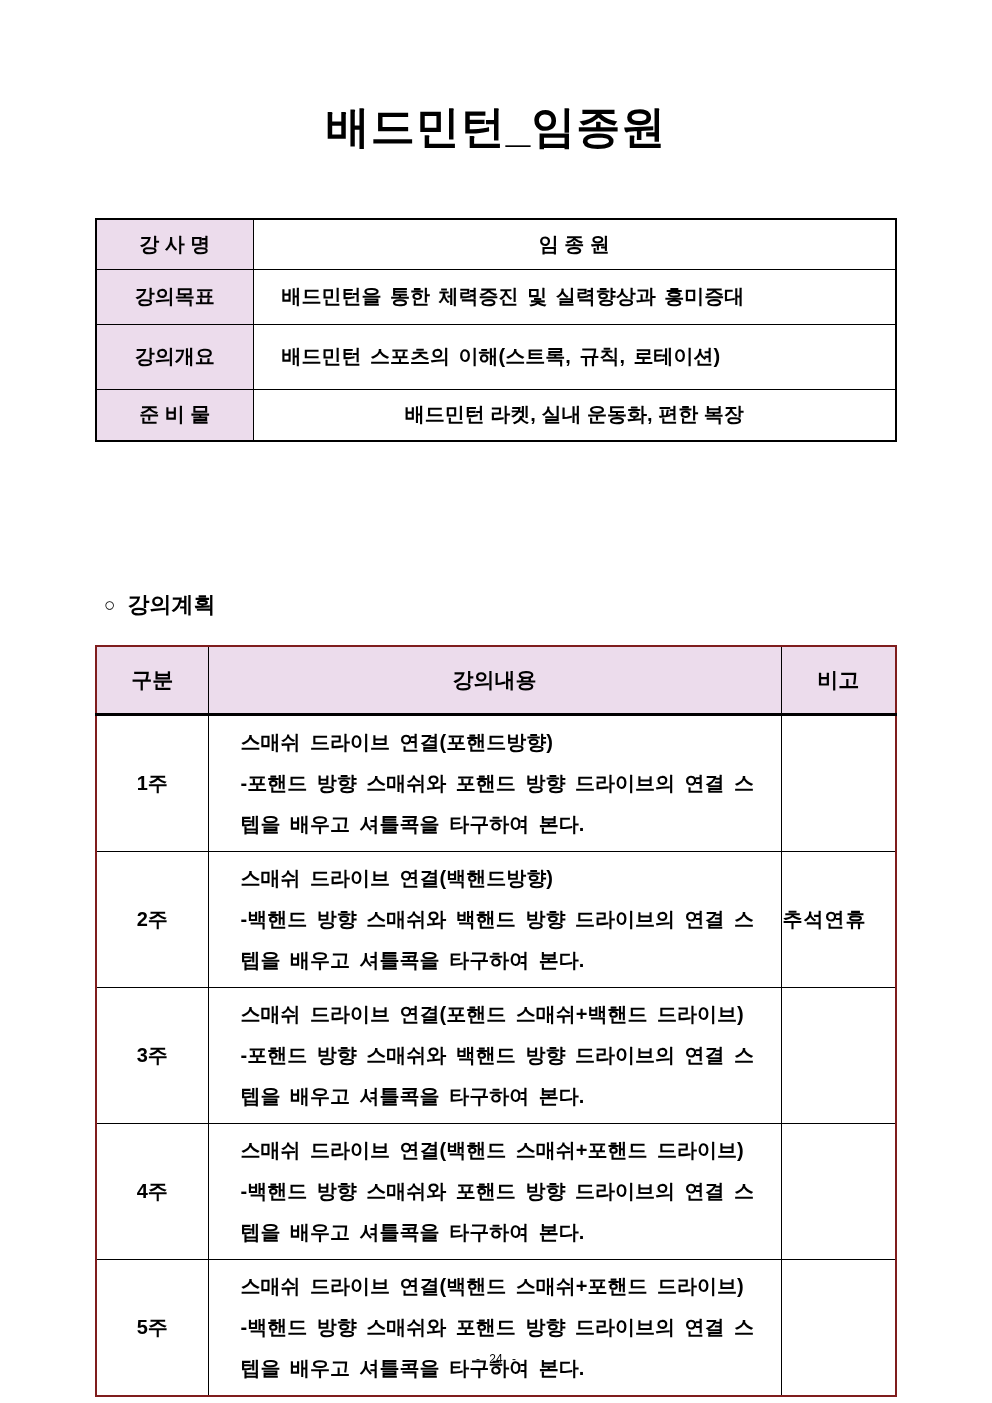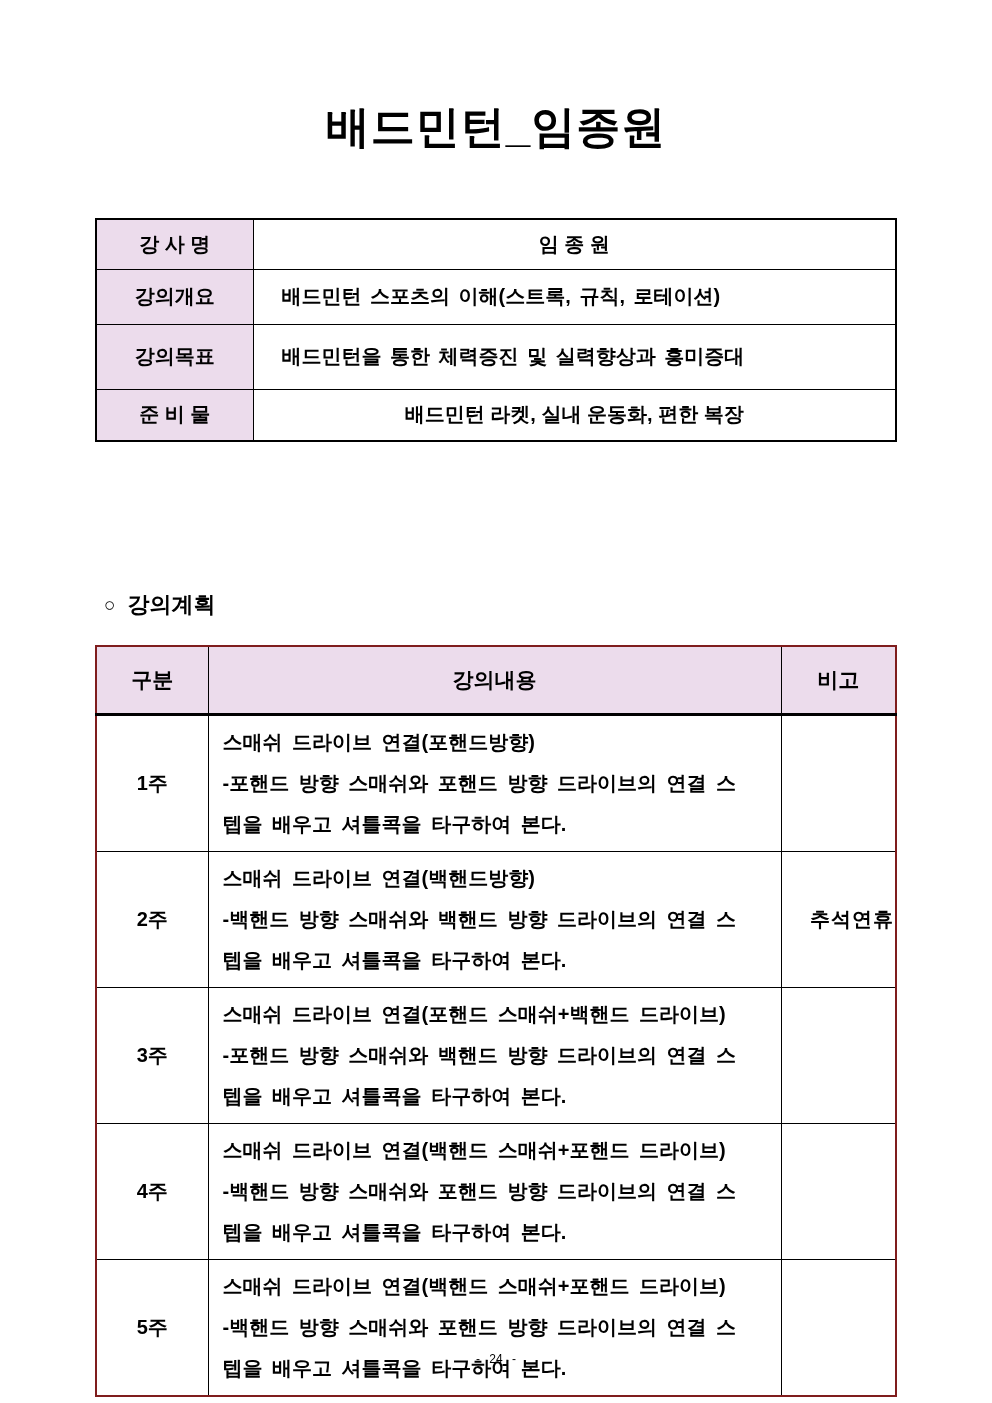--- a/index.html
+++ b/index.html
@@ -52,24 +52,24 @@
   }
   table.plan td{
     border:1px solid #000;
     font-size:20px;font-weight:bold;vertical-align:middle;
   }
   table.plan tr:nth-child(1){height:68px;}
   table.plan tr:nth-child(n+2){height:122px;}
   table.plan tr:nth-child(6){height:112px;}
   td.week{text-align:center;}
   td.content{
-    text-align:left;padding:6px 10px 6px 14px;
+    text-align:left;padding:6px 10px 6px 32px;
     line-height:2.05;white-space:pre-line;word-spacing:4px;margin-top:12px;
   }
-  td.note{text-align:right;letter-spacing:1px;}
+  td.note{text-align:left;letter-spacing:1px;}
   
   .page-footer{
     position:absolute;top:1352px;left:0;width:100%;
     text-align:center;font-size:12px;word-spacing:6px;
   }
 </style>
 </head>
 <body>
 
 <div class="doc-title">배드민턴_임종원</div>
@@ -80,26 +80,26 @@
       <col style="width:243px">
       <col style="width:150px">
       <col style="width:250px">
     </colgroup>
   <tbody>
       <tr>
     <td class="fill">강 사 명</td>
     <td colspan="3">임 종 원</td>
   </tr>
   <tr>
+    <td class="fill">강의목표</td>
+    <td colspan="3" class="left-val">배드민턴을 통한 체력증진 및 실력향상과 흥미증대</td>
+  </tr>
+  <tr>
     <td class="fill">강의개요</td>
     <td colspan="3" class="left-val">배드민턴 스포츠의 이해(스트록, 규칙, 로테이션)</td>
-  </tr>
-  <tr>
-    <td class="fill">강의목표</td>
-    <td colspan="3" class="left-val">배드민턴을 통한 체력증진 및 실력향상과 흥미증대</td>
   </tr>
   <tr>
     <td class="fill">준 비 물</td>
     <td colspan="3">배드민턴 라켓, 실내 운동화, 편한 복장</td>
   </tr>
 </tbody>
   </table>
 
 <div class="section-heading">
   <span class="bullet">○</span>

